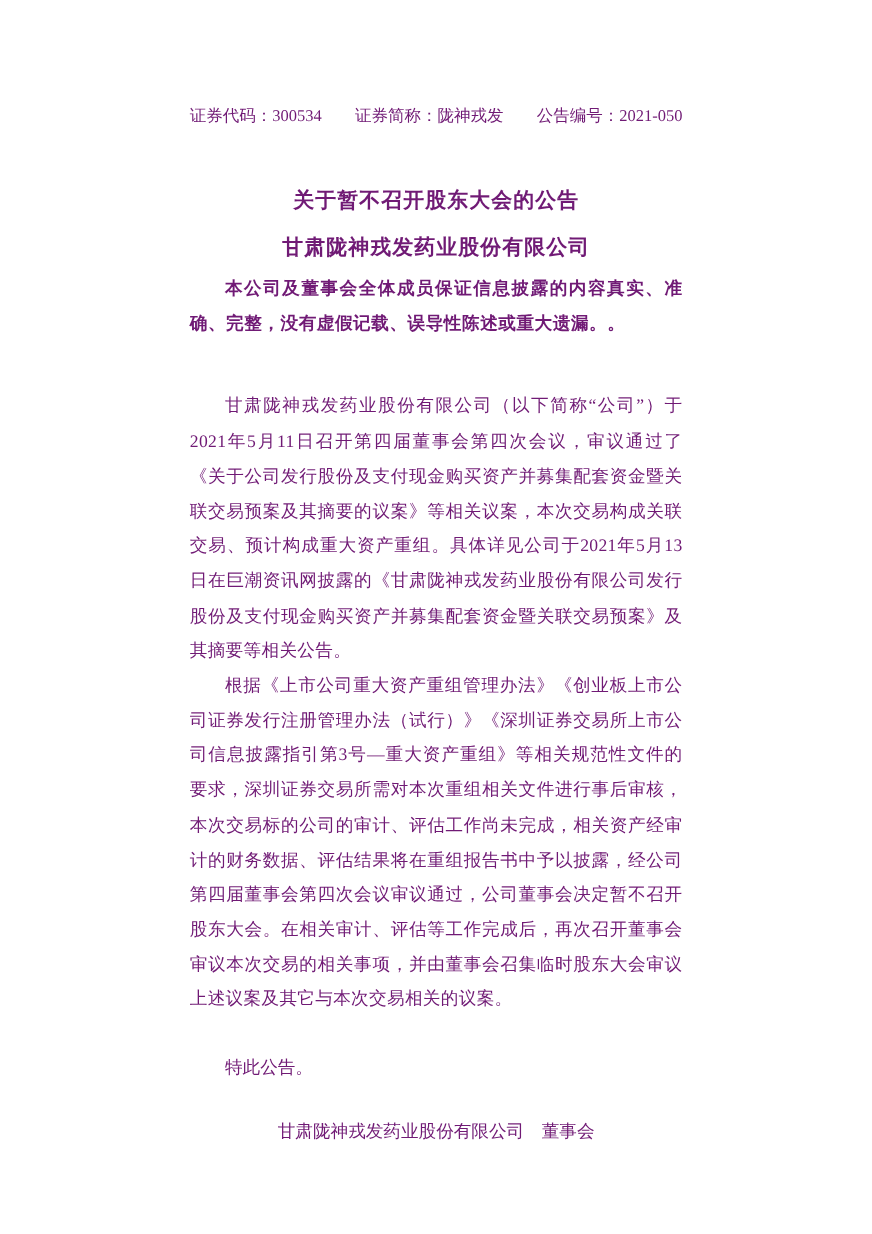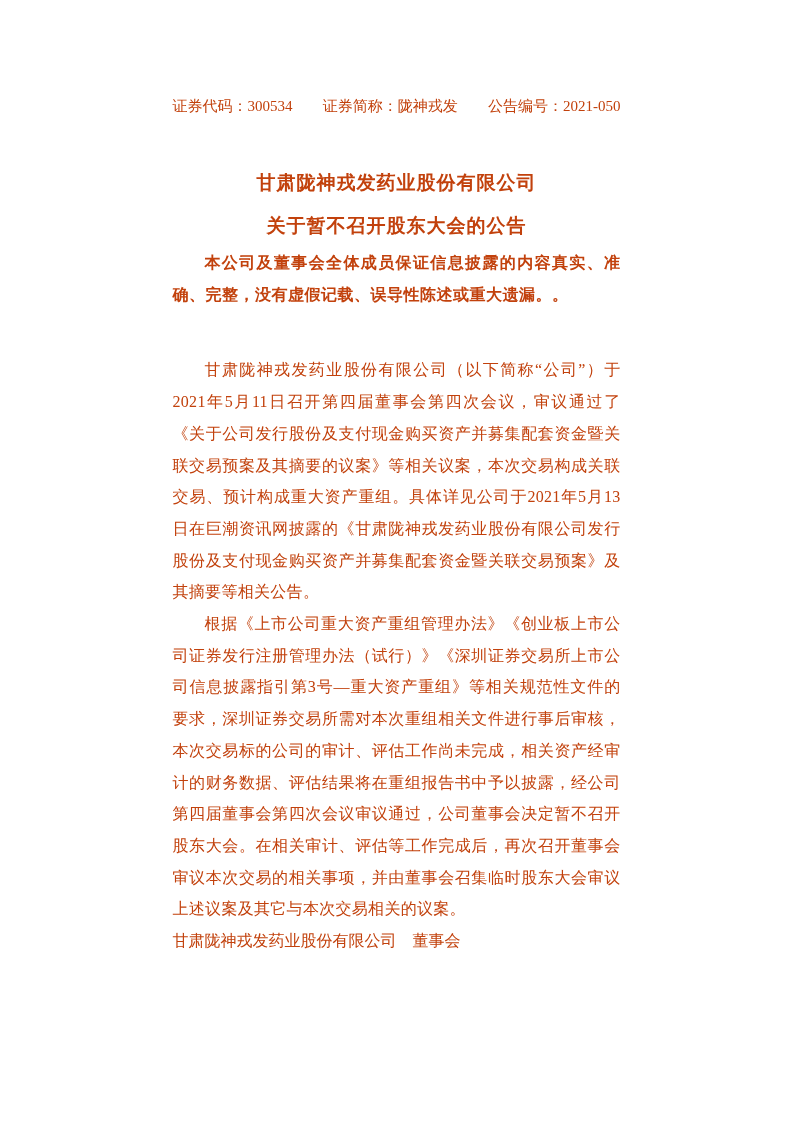--- a/index.html
+++ b/index.html
@@ -3,21 +3,21 @@
 <meta charset="utf-8">
 <style>
   * { margin: 0; padding: 0; box-sizing: border-box; }
   html, body { background: #ffffff; }
   .page {
     position: relative;
     width: 674px;
     height: 1122px;
     margin: 0 auto;
     background: #ffffff;
-    color: #c2410c;
+    color: #701a75;
     font-family: "Liberation Serif", "DejaVu Serif", serif;
     font-size: 16px;
     padding: 96px 113px 0 113px;
     overflow: hidden;
   }
   .doc-header {
     display: flex;
     justify-content: space-between;
     align-items: baseline;
     font-size: 15px;
@@ -45,45 +45,47 @@
     line-height: 31.7px;
     letter-spacing: 0.3px;
   }
   .body-para.first { margin-top: 44px; }
   .closing {
     margin-top: 30px;
     text-indent: 2em;
     line-height: 31.7px;
   }
   .signature-block {
-    text-align: left;
+    margin-top: 27px;
+    text-align: center;
     line-height: 32px;
   }
   .signature-date { margin-top: 1px; }
 </style>
 </head>
 <body>
 
 <div class="page">
 
   <div class="doc-header">
     <span>证券代码：300534</span>
     <span>证券简称：陇神戎发</span>
     <span>公告编号：2021-050</span>
   </div>
 
   <div class="title-block">
+    <div class="doc-title">关于暂不召开股东大会的公告</div>
     <div class="doc-title">甘肃陇神戎发药业股份有限公司</div>
-    <div class="doc-title">关于暂不召开股东大会的公告</div>
   </div>
 
   <p class="declaration">本公司及董事会全体成员保证信息披露的内容真实、准确、完整，没有虚假记载、误导性陈述或重大遗漏。。</p>
 
   <p class="body-para first">甘肃陇神戎发药业股份有限公司（以下简称“公司”）于 2021年5月11日召开第四届董事会第四次会议，审议通过了《关于公司发行股份及支付现金购买资产并募集配套资金暨关联交易预案及其摘要的议案》等相关议案，本次交易构成关联交易、预计构成重大资产重组。具体详见公司于2021年5月13日在巨潮资讯网披露的《甘肃陇神戎发药业股份有限公司发行股份及支付现金购买资产并募集配套资金暨关联交易预案》及其摘要等相关公告。</p>
 
   <p class="body-para">根据《上市公司重大资产重组管理办法》《创业板上市公司证券发行注册管理办法（试行）》《深圳证券交易所上市公司信息披露指引第3号—重大资产重组》等相关规范性文件的要求，深圳证券交易所需对本次重组相关文件进行事后审核，本次交易标的公司的审计、评估工作尚未完成，相关资产经审计的财务数据、评估结果将在重组报告书中予以披露，经公司第四届董事会第四次会议审议通过，公司董事会决定暂不召开股东大会。在相关审计、评估等工作完成后，再次召开董事会审议本次交易的相关事项，并由董事会召集临时股东大会审议上述议案及其它与本次交易相关的议案。</p>
 
+  <p class="closing">特此公告。</p>
 
   <div class="signature-block">
     <div class="signature-company">甘肃陇神戎发药业股份有限公司　董事会</div>
   </div>
 
 </div>
 
 </body></html>

